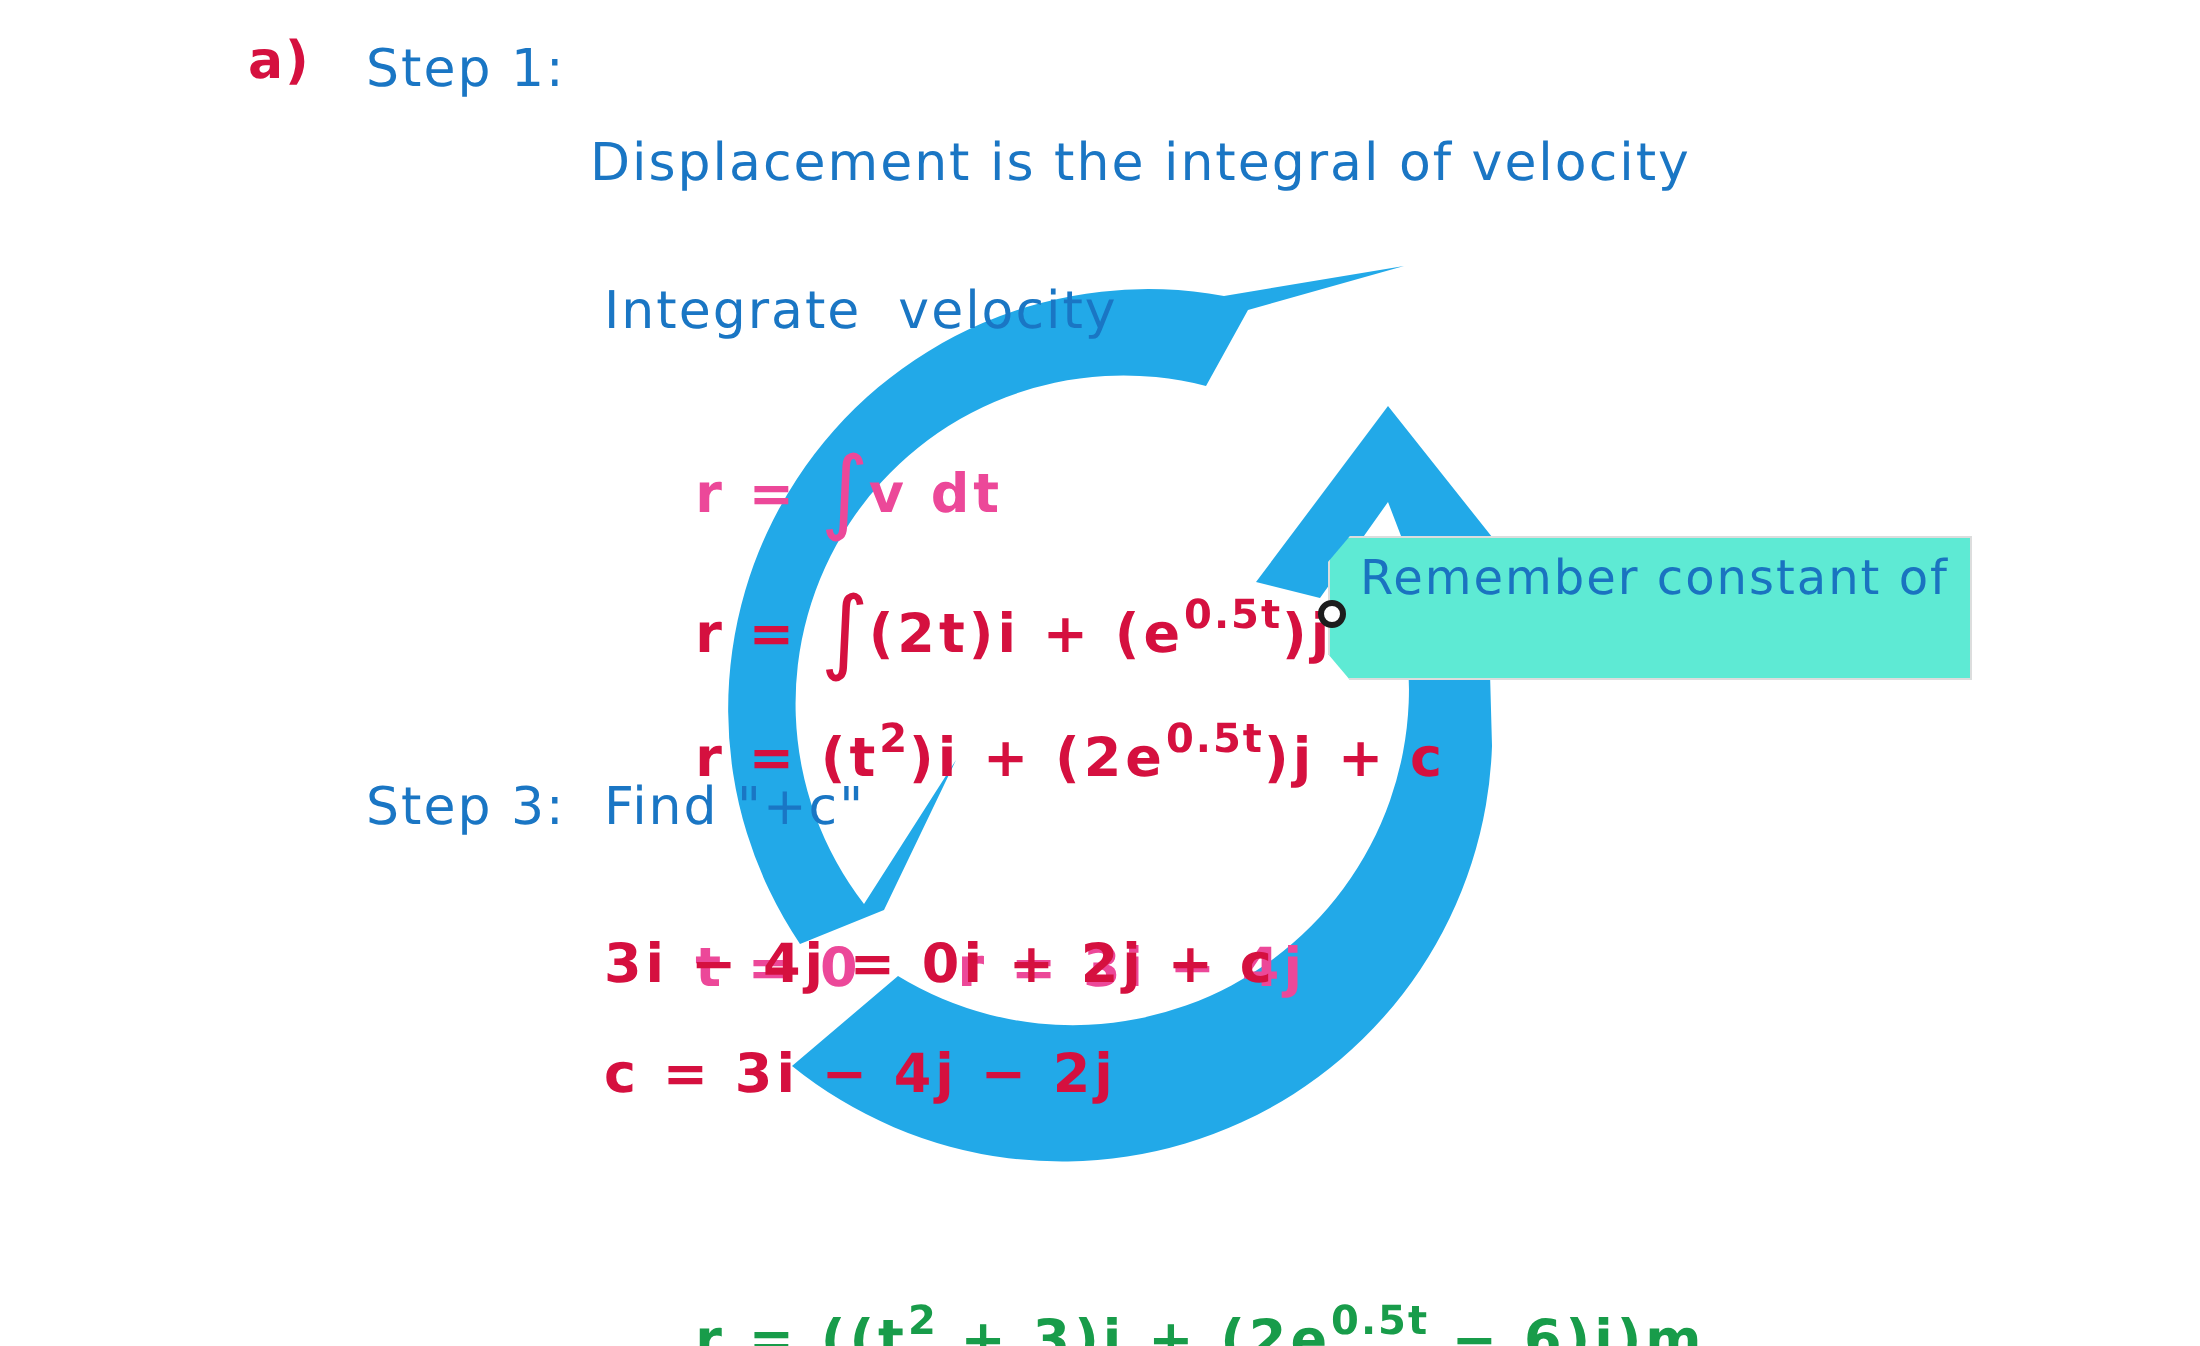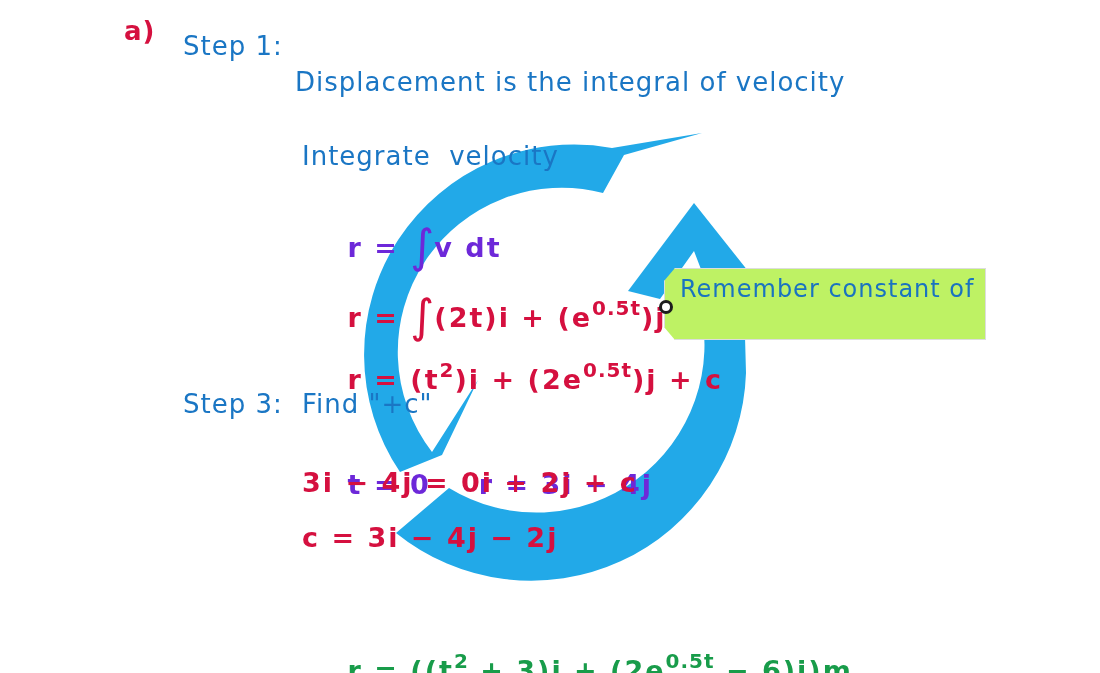--- a/index.html
+++ b/index.html
@@ -3,49 +3,49 @@
 <meta charset="utf-8">
 <style>
   html,body{margin:0;padding:0;background:#fff;}
   .page{position:relative;width:1100px;height:673px;background:#ffffff;overflow:hidden;
         font-family:"DejaVu Sans","Liberation Sans",sans-serif;}
   svg.cycle{position:absolute;left:0;top:0;z-index:1;pointer-events:none;}
   .txt{position:absolute;z-index:2;white-space:pre;}
   .h{font-size:26px;letter-spacing:1px;color:#1a76c4;}
   .red-label{color:#d5103f;font-weight:bold;}
   .eq{font-size:27px;font-weight:bold;letter-spacing:2px;line-height:40px;}
-  .blue{color:#6d28d9;}
+  .blue{color:#ec4899;}
   .red{color:#d5103f;}
   .green{color:#189c4a;}
   .sup{font-size:20px;position:relative;top:-12px;letter-spacing:1px;margin-top:36px;}
   .int{font-size:46px;font-weight:normal;position:relative;top:5px;line-height:0;letter-spacing:0;}
   .gap{margin-left:48px;}
   .callout{position:absolute;left:664px;top:268px;width:322px;height:72px;z-index:3;
-           background:#bef264;border:1px solid #dcdddd;
+           background:#5eead4;border:1px solid #dcdddd;
            clip-path:polygon(11px 0, 100% 0, 100% 100%, 11px 100%, 0 calc(100% - 13px), 0 13px);
            font-size:24px;line-height:31px;letter-spacing:1px;color:#1a73c0;
            padding:5px 0 0 15px;box-sizing:border-box;}
   .eyelet{position:absolute;left:659px;top:300px;width:8px;height:8px;z-index:4;
           border:3px solid #1d1d1d;border-radius:50%;background:#ffffff;}
 </style>
 </head>
 <body>
 
 <div class="page">
 
   <svg class="cycle" width="1100" height="673" viewBox="0 0 1100 673">
     <path d="M400,472 A210,210 0 0 1 612,148 L702,133 L624,155 L603,193
              A164,164 0 0 0 432,452 L478,380 L442,455 Z" fill="#22a9e8"></path>
     <path d="M396,533 A215,215 0 0 0 746,373 L744,300 L699,302
              A168,168 0 0 1 449,488 Z" fill="#22a9e8"></path>
     <path d="M628,291 L694,203 L748,271 L712,298 L694,251 L660,299 Z" fill="#22a9e8"></path>
   </svg>
 
   <div class="txt h red-label" style="left:124px;top:16px;">a)</div>
-  <div class="txt h" style="left:183px;top:31px;text-align:right;">Step 1:</div>
+  <div class="txt h" style="left:183px;top:20px;text-align:right;">Step 1:</div>
   <div class="txt h" style="left:295px;top:67px;">Displacement is the integral of velocity</div>
 
   <div class="txt h" style="left:302px;top:141px;text-align:center;">Integrate  velocity</div>
 
   <div class="txt eq blue" style="left:302px;top:188px;">
     <span>r = </span><span class="int">∫</span><span>v dt</span>
   </div>
 
   <div class="txt eq red" style="left:302px;top:258px;">
     <span>r = </span><span class="int">∫</span><span>(2t)i + (e</span><span class="sup">0.5t</span><span>)j dt</span>

